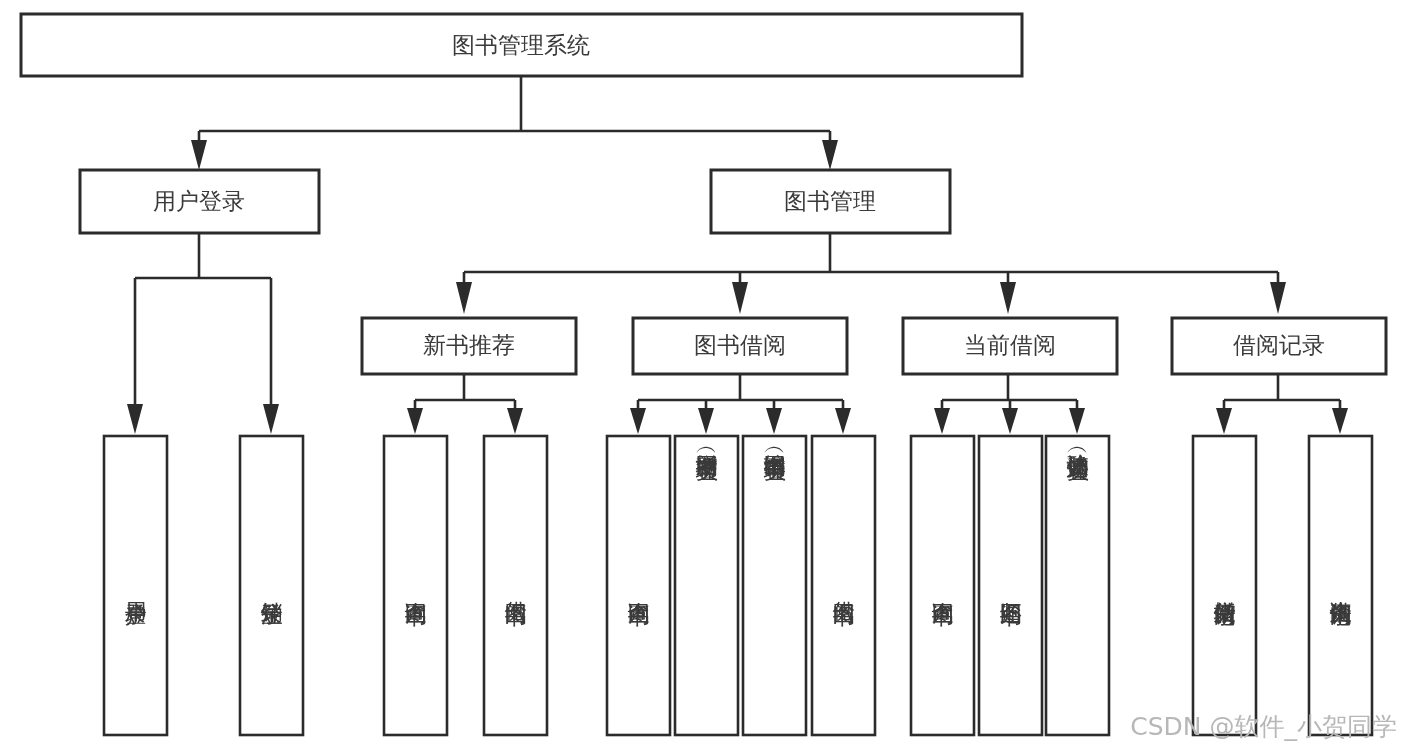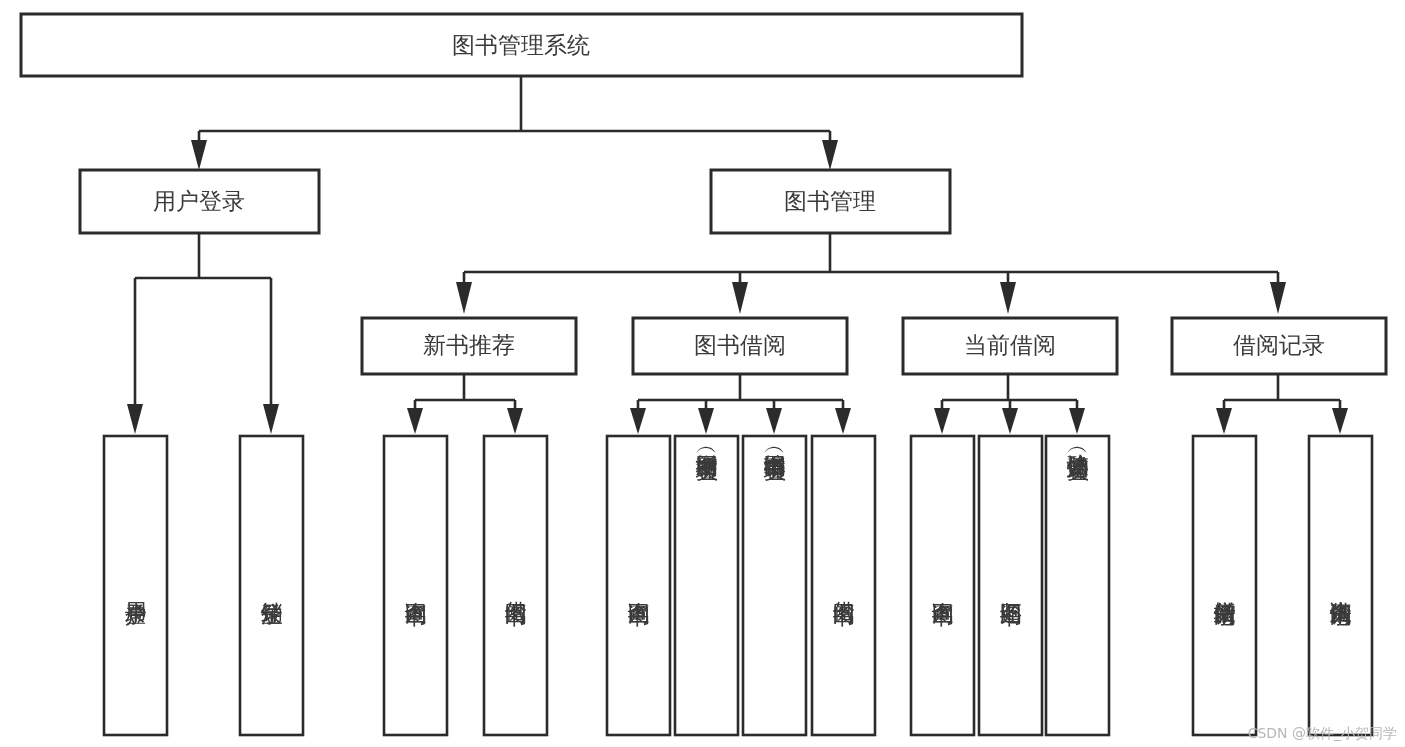--- a/index.html
+++ b/index.html
@@ -70,21 +70,21 @@
     writing-mode: vertical-rl;
     text-orientation: upright;
     letter-spacing: 1px;
     white-space: nowrap;
   }
   .watermark {
     position: absolute;
     right: 8px;
     bottom: 4px;
     font-family: "DejaVu Sans", "Liberation Sans", sans-serif;
-    font-size: 14px;
+    font-size: 25px;
     color: #b7b7b7;
     white-space: nowrap;
     pointer-events: none;
   }
 </style>
 </head>
 <body>
 
 <div id="diagram-root">
 

